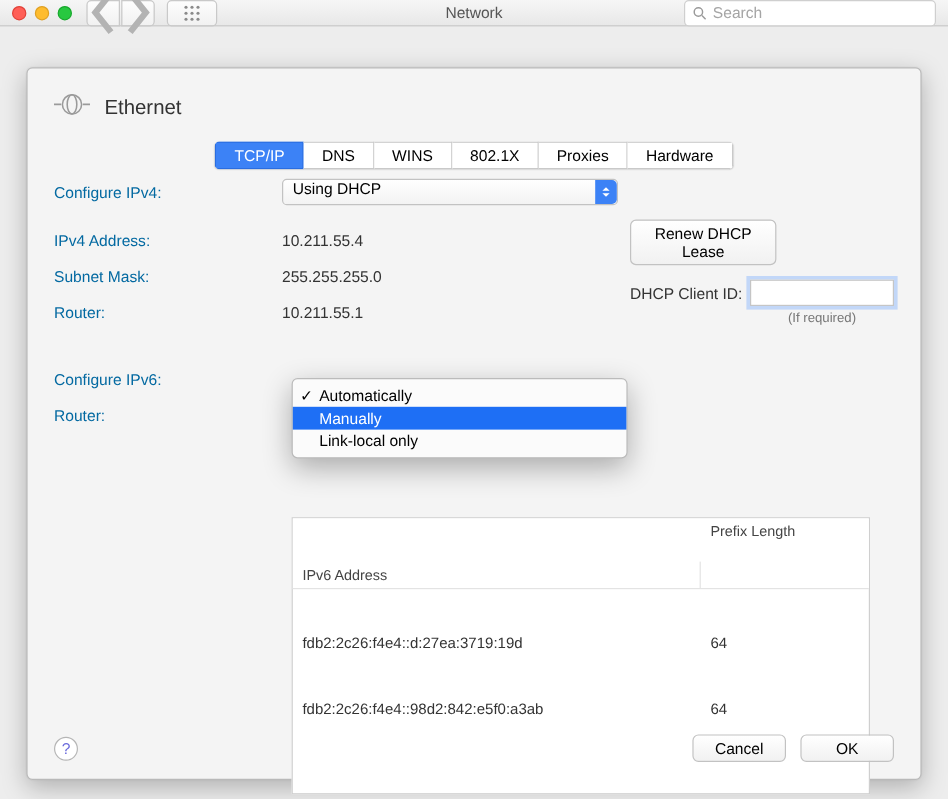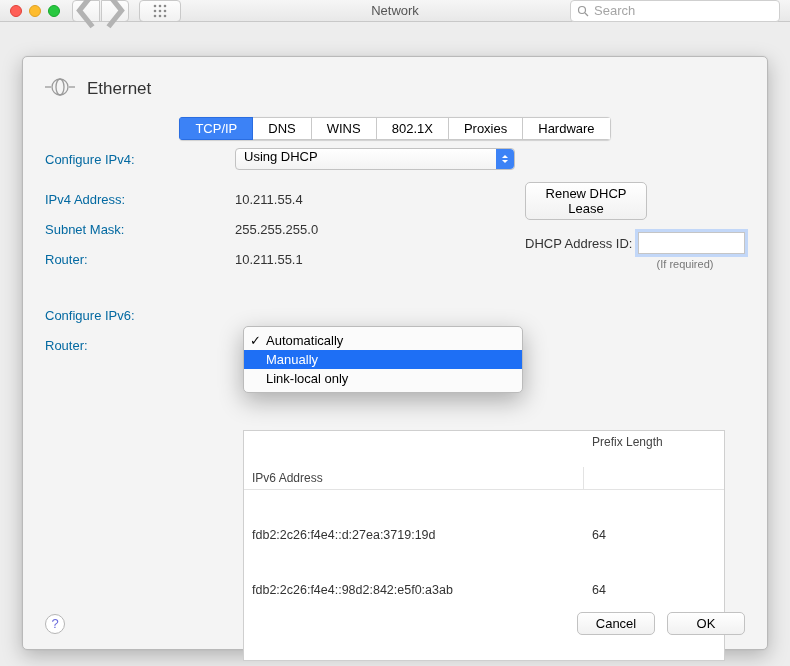--- a/index.html
+++ b/index.html
@@ -49,21 +49,21 @@
 
 .side { position:absolute; right:0; top:38px; width:220px; }
 .btn { background:linear-gradient(#fff,#f1f1f1); border:1px solid #c2c2c2; border-radius:5px; font-size:13px; padding:3px 12px; cursor:pointer; }
 .side .btn{width:122px; text-align:center;}
 .dhcp-row{display:flex; align-items:center; margin-top:12px; gap:6px;}
 .dhcp-row .lbl2{font-size:13px; color:#333;}
 .input{flex:1; height:22px; border:1px solid #c5c5c5; background:#fff; box-shadow:0 0 0 3px rgba(100,160,255,0.35);}
 .req{font-size:11px; color:#777; text-align:center; margin-top:4px; margin-left:100px;}
 
 
-.dropdown { position:absolute; left:198px; top:182px; width:280px; background:#fbfbfb; border:1px solid #bbb; border-radius:5px; box-shadow:0 8px 24px rgba(0,0,0,0.3); padding:4px 0; z-index:10;}
+.dropdown { position:absolute; left:198px; top:170px; width:280px; background:#fbfbfb; border:1px solid #bbb; border-radius:5px; box-shadow:0 8px 24px rgba(0,0,0,0.3); padding:4px 0; z-index:10;}
 .dropdown .opt{display:flex; align-items:center; font-size:13px; padding:2px 10px 2px 22px; position:relative;}
 .dropdown .opt.check::before{content:"✓"; position:absolute; left:6px;}
 .dropdown .opt.hi{background:#1e6ff5; color:#fff;}
 
 
 .tbl { margin-left:198px; margin-right:20px; margin-top:70px; border:1px solid #cfcfcf; background:#fff;}
 .tbl .th{display:flex; background:#fff; border-bottom:1px solid #e3e3e3; font-size:12px; color:#444;}
 .tbl .th div{padding:4px 8px;}
 .tbl .th .c1{flex:1; border-right:1px solid #e3e3e3;margin-top:36px;}
 .tbl .th .c2{width:140px;}
@@ -172,21 +172,21 @@
       <div class="val">255.255.255.0</div>
     </div>
     <div class="row">
       <div class="lbl">Router:</div>
       <div class="val">10.211.55.1</div>
     </div>
 
     <div class="side">
       <button class="btn">Renew DHCP Lease</button>
       <div class="dhcp-row">
-        <span class="lbl2">DHCP Address ID:</span>
+        <span class="lbl2">DHCP Client ID:</span>
         <div class="input" value=""></div>
       </div>
       <div class="req">(If required)</div>
     </div>
 
     <div style="height:26px;"></div>
     <div class="row">
       <div class="lbl">Configure IPv6:</div>
     </div>
     <div class="row">

